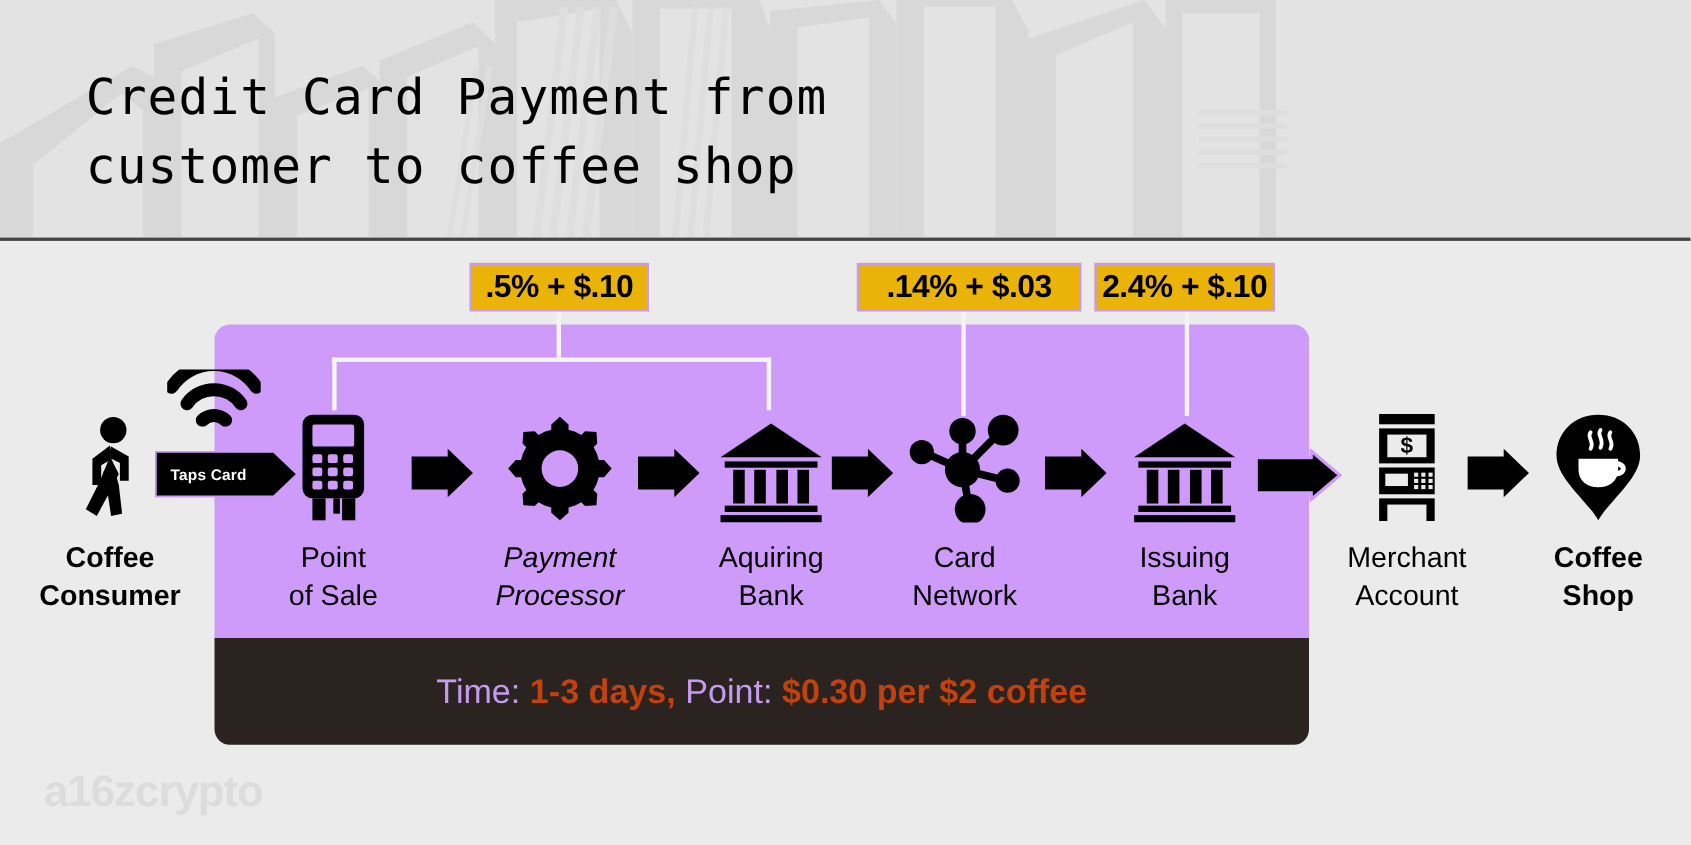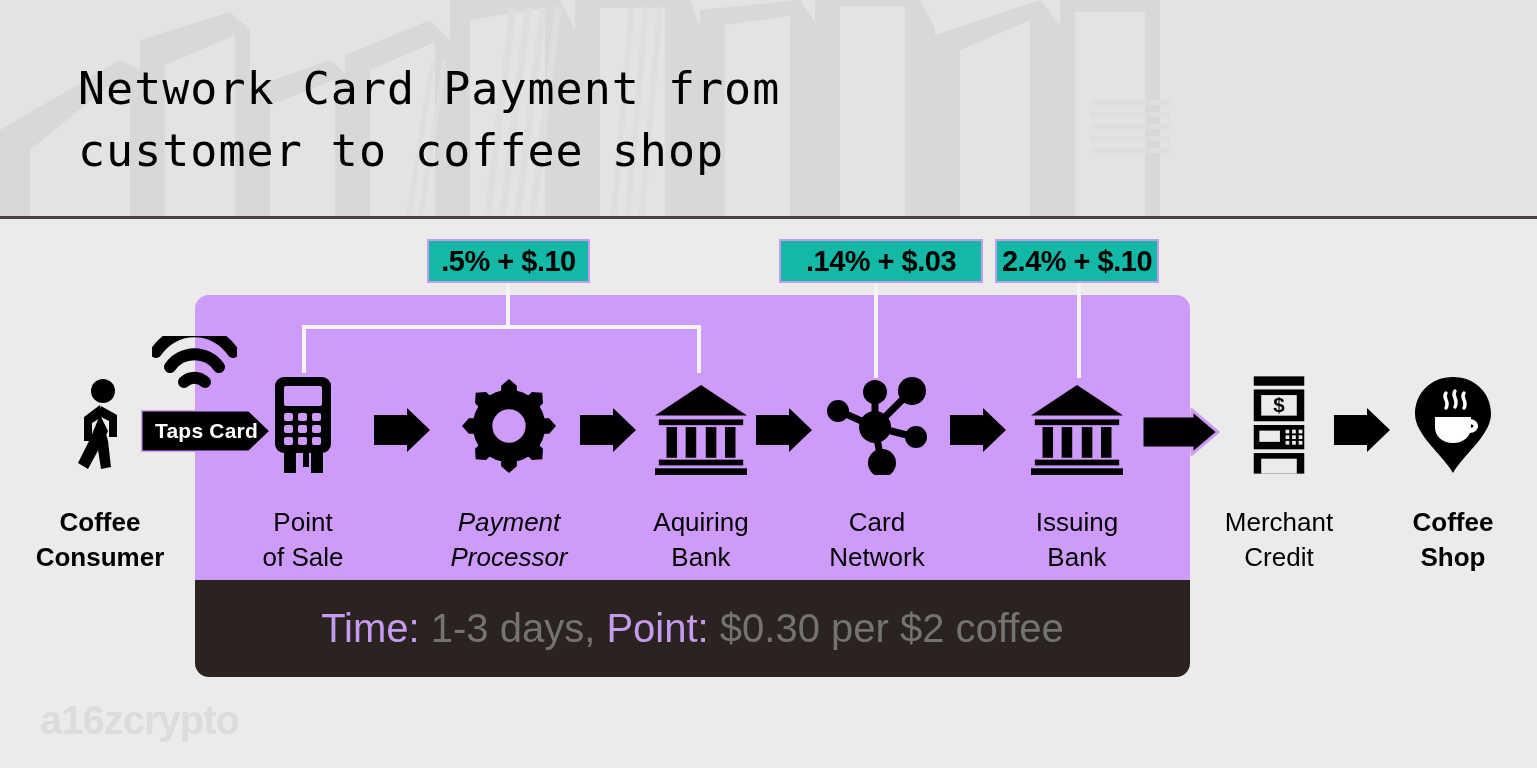--- a/index.html
+++ b/index.html
@@ -34,58 +34,58 @@
     position:absolute;left:195px;top:295px;width:995px;height:285px;
     background:#ce9bfb;border-radius:14px 14px 0 0;
   }
   #dark-bar{
     position:absolute;left:195px;top:580px;width:995px;height:97px;
     background:#2b2320;border-radius:0 0 14px 14px;
   }
   #summary{
     position:absolute;left:195px;top:580px;width:995px;height:97px;
     display:flex;align-items:center;justify-content:center;
-    font-size:40px;color:#f2f2f2;white-space:pre;
+    font-size:31px;color:#f2f2f2;white-space:pre;
   }
   .sum-key{color:#c49bf0;font-weight:400;}
-  .sum-val{color:#737373;font-weight:400;}
+  .sum-val{color:#c2410c;font-weight:700;}
 
   
   .fee-box{
     position:absolute;top:239px;height:44px;
-    border:2px solid #c79bf0;background:#14b8a6;
+    border:2px solid #c79bf0;background:#eab308;
     display:flex;align-items:center;justify-content:center;
     font-size:29px;font-weight:700;color:#000;
     letter-spacing:-0.5px;box-sizing:border-box;
   }
   #fee-0{left:427px;width:163px;}
   #fee-1{left:779px;width:204px;}
   #fee-2{left:995px;width:164px;}
 
   .lead{position:absolute;background:#f4f4f4;}
 
   
   .node{position:absolute;top:370px;width:150px;text-align:center;}
   .node .icon{height:105px;display:flex;align-items:flex-end;justify-content:center;}
   .node .label{
-    margin-top:30px;font-size:26px;line-height:35px;color:#000;
+    margin-top:14px;font-size:26px;line-height:35px;color:#000;
     white-space:pre-line;
   }
   .node.bold .label{font-weight:700;}
 
   
   .arrow{position:absolute;top:408px;}
 
   
   #taps-card{
     position:absolute;left:141px;top:410px;height:42px;
   }
   #taps-card .txt{
     position:absolute;left:14px;top:0;height:42px;display:flex;align-items:center;
-    font-size:21px;font-weight:700;color:#fff;letter-spacing:.2px;
+    font-size:14px;font-weight:700;color:#fff;letter-spacing:.2px;
   }
 
   #wifi{position:absolute;left:152px;top:336px;}
 
   
   #watermark{
     position:absolute;left:40px;top:698px;
     font-size:40px;font-weight:700;color:#dcdcdc;letter-spacing:-1px;
   }
 </style>
@@ -133,21 +133,21 @@
         <rect x="1090" y="100" width="80" height="5"></rect>
         <rect x="1090" y="112" width="80" height="5"></rect>
         <rect x="1090" y="124" width="80" height="5"></rect>
         <rect x="1090" y="136" width="80" height="5"></rect>
         <rect x="1090" y="148" width="80" height="5"></rect>
       </g>
     </svg>
   </div>
   <div id="header-rule"></div>
 
-  <div id="title">Network Card Payment from
+  <div id="title">Credit Card Payment from
 customer to coffee shop</div>
 
   <div id="purple-panel"></div>
   <div id="dark-bar"></div>
 
   <div class="lead" style="left:506px;top:283px;width:4px;height:45px;"></div>
   <div class="lead" style="left:302px;top:325px;width:399px;height:4px;"></div>
   <div class="lead" style="left:302px;top:325px;width:4px;height:48px;"></div>
   <div class="lead" style="left:697px;top:325px;width:4px;height:48px;"></div>
 
@@ -341,21 +341,21 @@
             <rect x="52" y="63" width="4" height="4"></rect>
           <rect x="38" y="69" width="4" height="4"></rect>
             <rect x="45" y="69" width="4" height="4"></rect>
             <rect x="52" y="69" width="4" height="4"></rect>
         </g>
         <rect x="4" y="82" width="54" height="22" fill="#000"></rect>
         <rect x="12" y="88" width="38" height="16" fill="#ebebeb"></rect>
       </svg>
     </div>
     <div class="label">Merchant
-Credit</div>
+Account</div>
   </div>
 
   <div class="arrow" style="left:1334px;">
     <svg width="56" height="44" viewBox="0 0 56 44">
         <polygon points="0,7 33,7 33,0 56,22 33,44 33,37 0,37" fill="#000"></polygon>
       </svg>
   </div>
 
   <div class="node bold" style="left:1378px;">
     <div class="icon">

